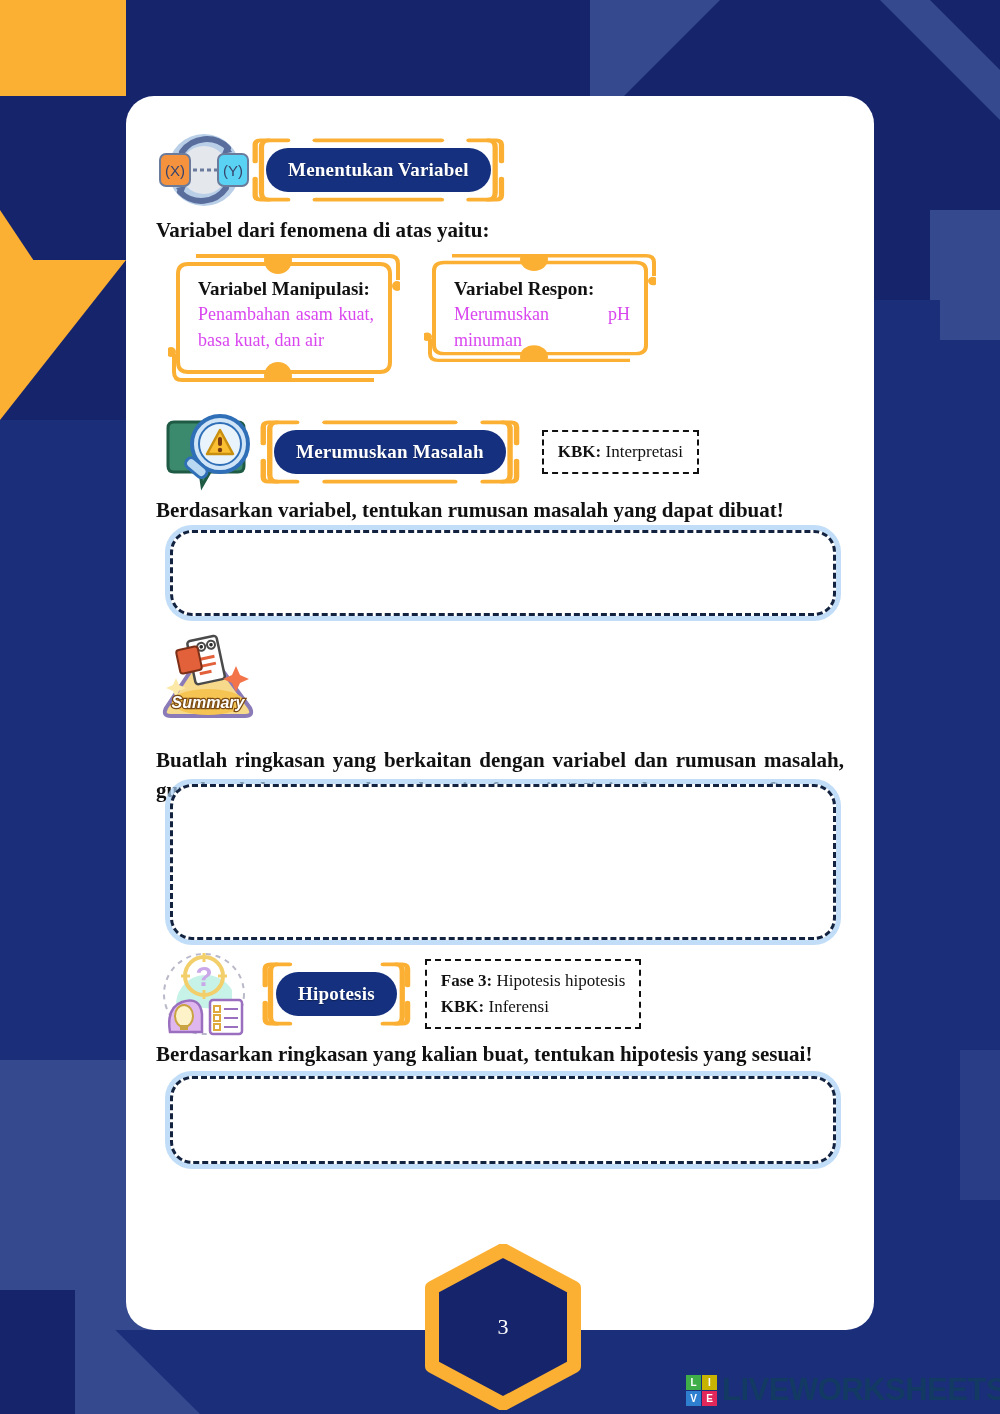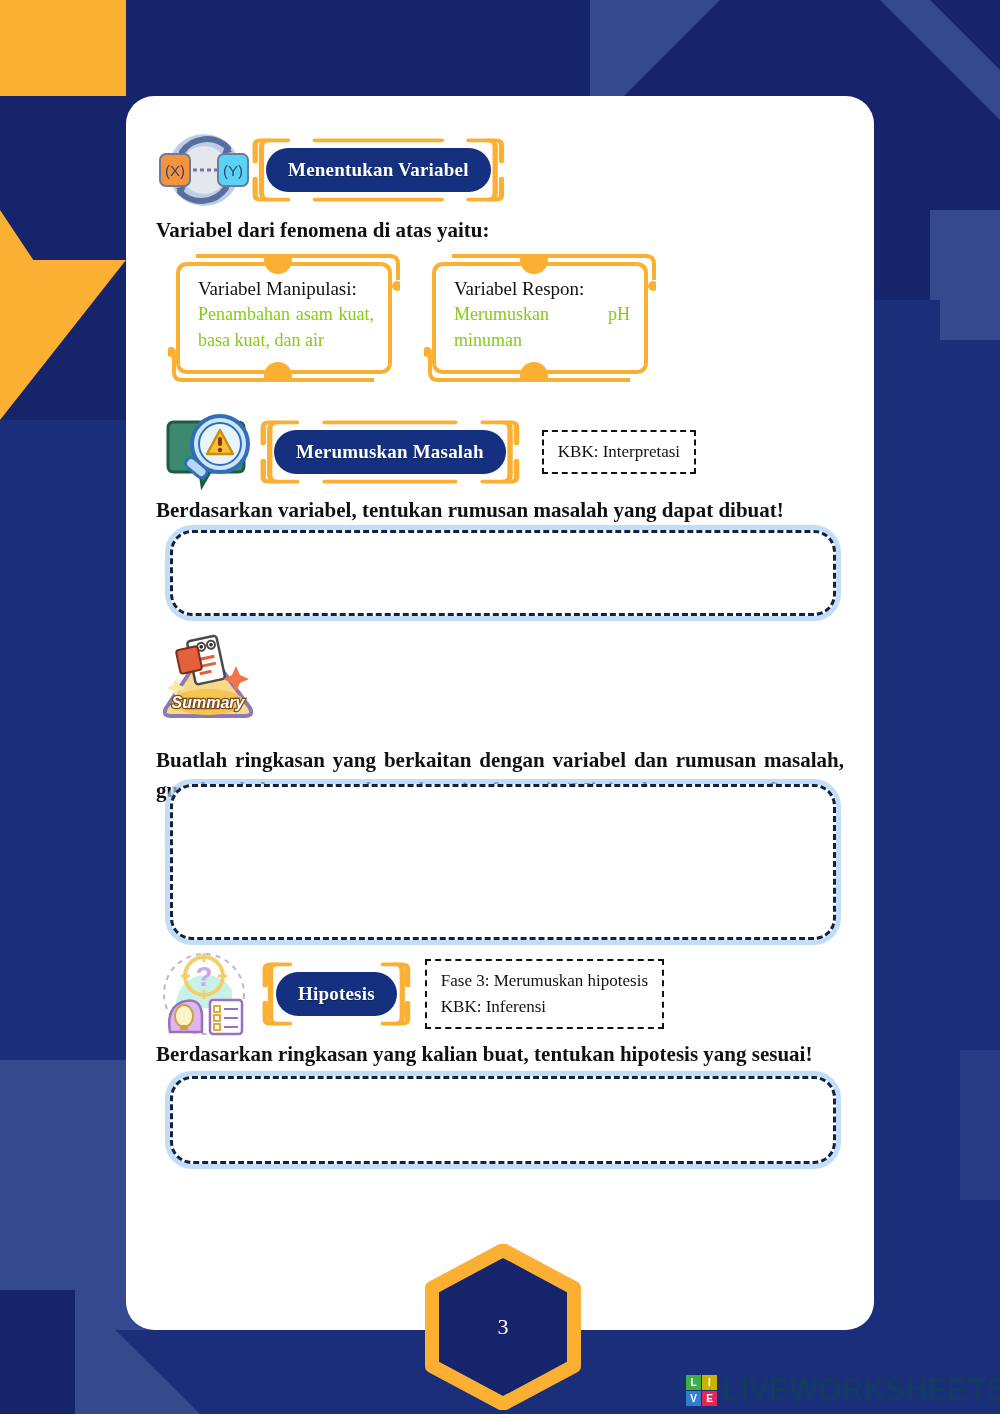--- a/index.html
+++ b/index.html
@@ -77,21 +77,21 @@
   
   .tag-box {
     border: 2px dashed #111111;
     background: #ffffff;
     padding: 7px 14px;
     font-size: 17px;
     line-height: 1.55;
     color: #111111;
     white-space: nowrap;
   }
-  .tag-box b { font-weight: normal; }
+  .tag-box b { font-weight: bold; }
 
   
   .instruction {
     position: absolute;
     font-size: 21px;
     font-weight: bold;
     color: #111111;
     line-height: 1.42;
     text-align: justify;
   }
@@ -111,27 +111,27 @@
   }
   .var-frame { position: absolute; inset: 0; }
   .var-frame svg { width: 100%; height: 100%; display: block; }
   .var-body {
     position: relative;
     padding: 24px 26px 20px 30px;
     z-index: 2;
   }
   .var-title {
     font-size: 19px;
-    font-weight: normal;
+    font-weight: bold;
     color: #111111;
     margin-bottom: 2px;
   }
   .var-text {
     font-size: 18px;
-    color: #84cc16;
+    color: #d946ef;
     line-height: 1.42;
     text-align: justify;
   }
 
   
   .hex {
     position: absolute;
     left: 424px;
     top: 1244px;
     width: 158px;
@@ -302,21 +302,21 @@
         <circle cx="229" cy="32" r="5" fill="#fbb034"></circle>
         <circle cx="3" cy="98" r="5" fill="#fbb034"></circle>
       </svg>
     </div>
     <div class="var-body">
       <div class="var-title">Variabel Manipulasi:</div>
       <div class="var-text">Penambahan asam kuat, basa kuat, dan air</div>
     </div>
   </div>
 
-  <div class="var-card" style="left:424px; top:254px; width:232px; height:128px; z-index:10;">
+  <div class="var-card" style="left:424px; top:254px; width:232px; height:108px; z-index:10;">
     <div class="var-frame">
       <svg viewBox="0 0 232 128" preserveAspectRatio="none">
         <g fill="none" stroke="#fbb034" stroke-width="4">
           <path d="M20 10 H212 Q222 10 222 20 V108 Q222 118 212 118 H20 Q10 118 10 108 V20 Q10 10 20 10 Z"></path>
           <path d="M28 2 H222 Q230 2 230 10 V26"></path>
           <path d="M6 100 V118 Q6 126 14 126 H206"></path>
         </g>
         <circle cx="110" cy="6" r="14" fill="#fbb034"></circle>
         <circle cx="110" cy="122" r="14" fill="#fbb034"></circle>
         <circle cx="229" cy="32" r="5" fill="#fbb034"></circle>
@@ -429,21 +429,21 @@
             <path d="M14 3 Q8 3 8 12 V70 Q8 79 14 79"></path>
             <path d="M126 3 Q132 3 132 12 V70 Q132 79 126 79"></path>
           </g>
         </svg>
       </div>
       <div class="pill">Hipotesis</div>
     </div>
     <div class="tag-box" style="margin-left:14px;">
       <div>
         <b>Fase 3:</b>
-        <span>Merumuskan hipotesis</span>
+        <span>Hipotesis hipotesis</span>
       </div>
       <div>
         <b>KBK:</b>
         <span>Inferensi</span>
       </div>
     </div>
   </div>
 
   <div class="instruction" style="left:156px; top:1040px; width:680px; text-align:left; z-index:10;">Berdasarkan ringkasan yang kalian buat, tentukan hipotesis yang sesuai!</div>
 

